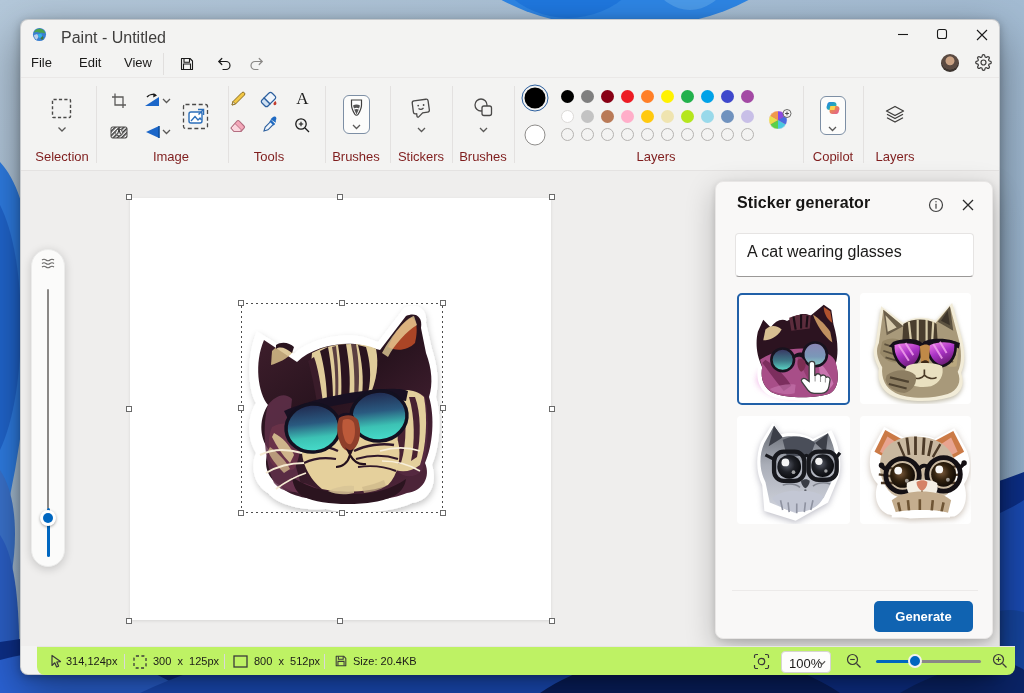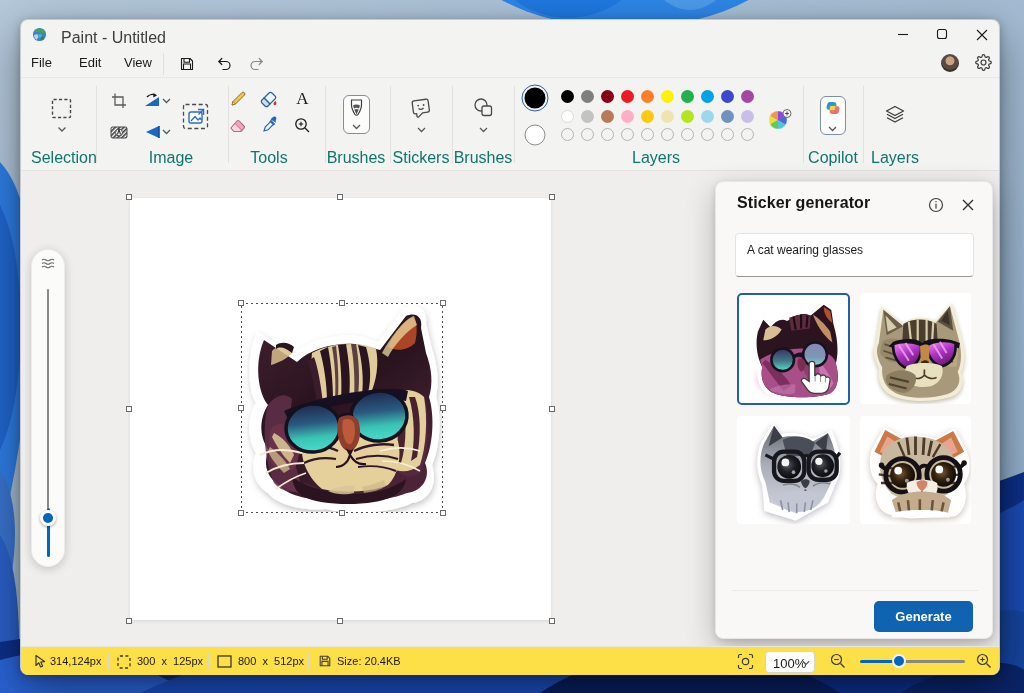--- a/index.html
+++ b/index.html
@@ -14,21 +14,21 @@
     border:1px solid rgba(120,130,140,.35);}
   .titlebar{position:absolute;left:0;top:0;width:100%;height:29px;}
   .title-text{position:absolute;left:40px;top:9px;font-size:16px;color:#3f3e3d;}
   
   .menubar{position:absolute;left:0;top:29px;width:100%;height:29px;border-bottom:1px solid #eae8e7;}
   .menuitem{position:absolute;top:6px;font-size:13px;color:#1b1a19;}
   .msep{position:absolute;top:33px;width:1px;height:22px;background:#e1dfde;}
   
   .toolbar{position:absolute;left:0;top:58px;width:100%;height:93px;border-bottom:1px solid #e4e2e1;}
   .tsep{position:absolute;top:8px;width:1px;height:77px;background:#e3e1e0;}
-  .tlabel{position:absolute;top:71px;font-size:16px;color:#0f766e;text-align:center;}
+  .tlabel{position:absolute;top:71px;font-size:13px;color:#7f1d1d;text-align:center;}
   .sw{position:absolute;width:13px;height:13px;border-radius:50%;}
   .swo{border:1px solid #b5b3b1;background:transparent;}
   .chev{stroke:#5a5958;stroke-width:1.3;fill:none;}
   
   .workarea{position:absolute;left:0;top:151px;width:100%;height:475px;background:#efeeed;overflow:hidden;}
   .canvas{position:absolute;left:109px;top:27px;width:421px;height:422px;background:#fff;box-shadow:0 1px 3px rgba(0,0,0,.10);}
   .handle{position:absolute;width:6px;height:6px;background:#fff;border:1px solid #6a6a6a;}
   
   .selbox{position:absolute;left:112px;top:105px;width:202px;height:210px;}
   .selborder{position:absolute;inset:0;background-image:
@@ -40,27 +40,27 @@
      background-size:100% 1px,100% 1px,1px 100%,1px 100%;
      background-repeat:no-repeat;}
   
   .zslider{position:absolute;left:10px;top:78px;width:34px;height:318px;background:#fbfbfa;border-radius:17px;
      box-shadow:0 2px 10px rgba(0,0,0,.18);border:1px solid #ececeb;}
   
   .panel{position:absolute;left:694px;top:161px;width:278px;height:458px;background:#f9f8f7;border-radius:8px;
      box-shadow:0 10px 30px rgba(0,0,0,.24), 0 2px 6px rgba(0,0,0,.12);border:1px solid #e8e6e5;}
   .ptitle{position:absolute;left:21px;top:12px;font-size:16px;font-weight:700;color:#161514;letter-spacing:.1px;}
   .pinput{position:absolute;left:19px;top:51px;width:239px;height:44px;background:#fff;border:1px solid #e6e4e3;border-bottom:1px solid #9a9897;border-radius:4px;}
-  .pinput span{position:absolute;left:11px;top:9px;font-size:12px;color:#1b1a19;}
+  .pinput span{position:absolute;left:11px;top:9px;font-size:16px;color:#1b1a19;}
   .thumb{position:absolute;background:#fff;border-radius:4px;overflow:hidden;}
   .pdivider{position:absolute;left:16px;top:408px;width:246px;height:1px;background:#eceae9;}
   .genbtn{position:absolute;left:158px;top:419px;width:99px;height:31px;background:#1063b1;border-radius:5px;
      color:#fff;font-size:13px;font-weight:700;text-align:center;line-height:31px;}
   
-  .statusbar{position:absolute;left:0;top:626px;width:100%;height:29px;background:#fde047;border-top:1px solid #e7e5e4;border-radius:0 0 8px 8px;}
+  .statusbar{position:absolute;left:16px;top:626px;width:100%;height:29px;background:#bef264;border-top:1px solid #e7e5e4;border-radius:0 0 8px 8px;}
   .sitem{position:absolute;top:8px;font-size:11px;color:#1b1a19;}
   .ssep{position:absolute;top:7px;width:1px;height:15px;background:#dbd9d8;}
 </style>
 </head>
 <body>
 <div class="desktop">
 
   <svg class="abs" width="1024" height="693" viewBox="0 0 1024 693" style="left:0;top:0">
     <defs>
       <linearGradient id="sky" x1="0" y1="0" x2="0.85" y2="1">

